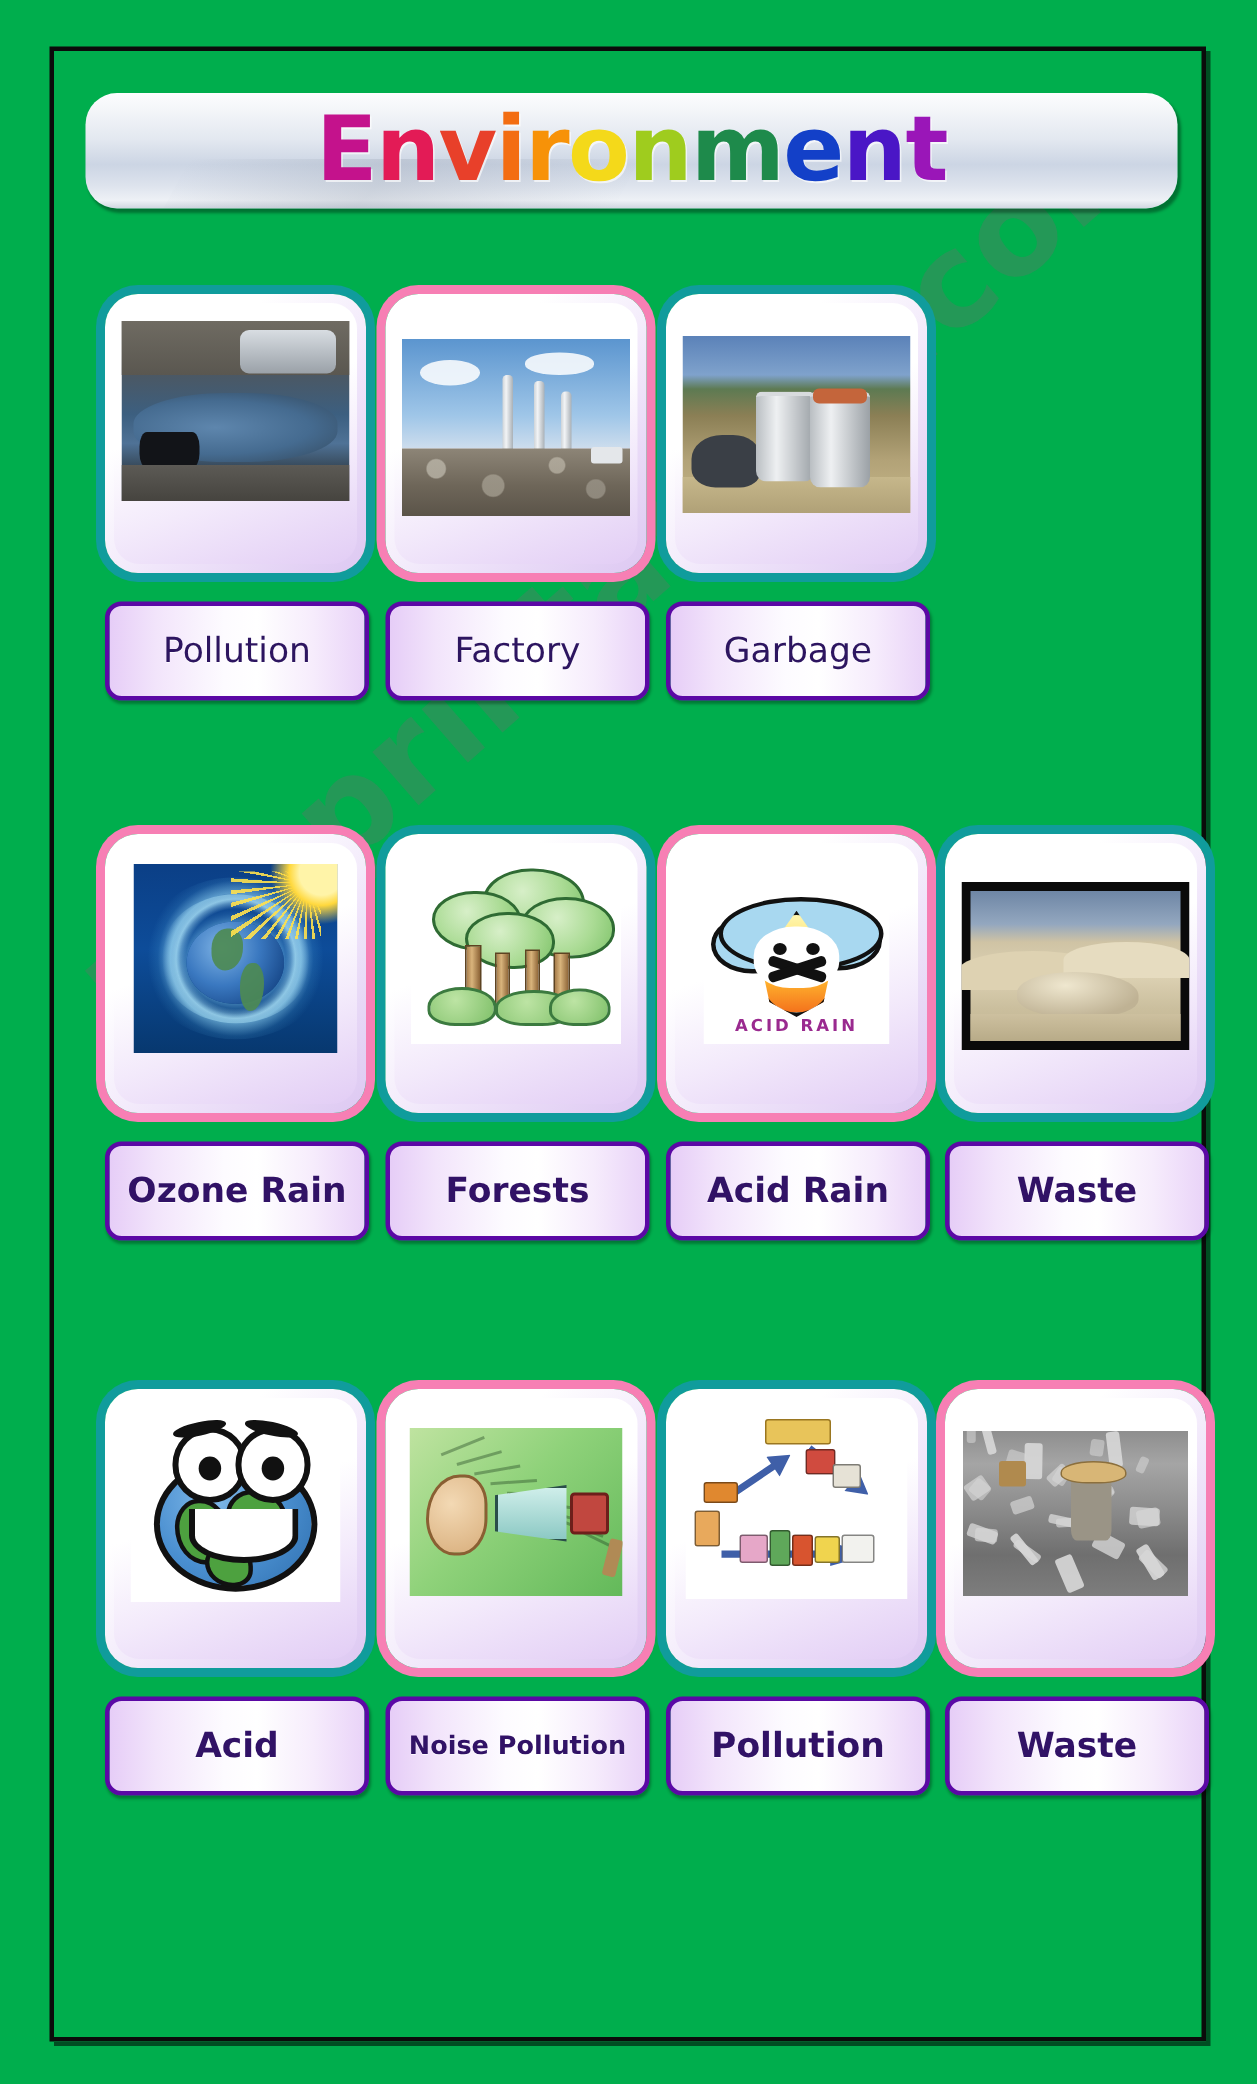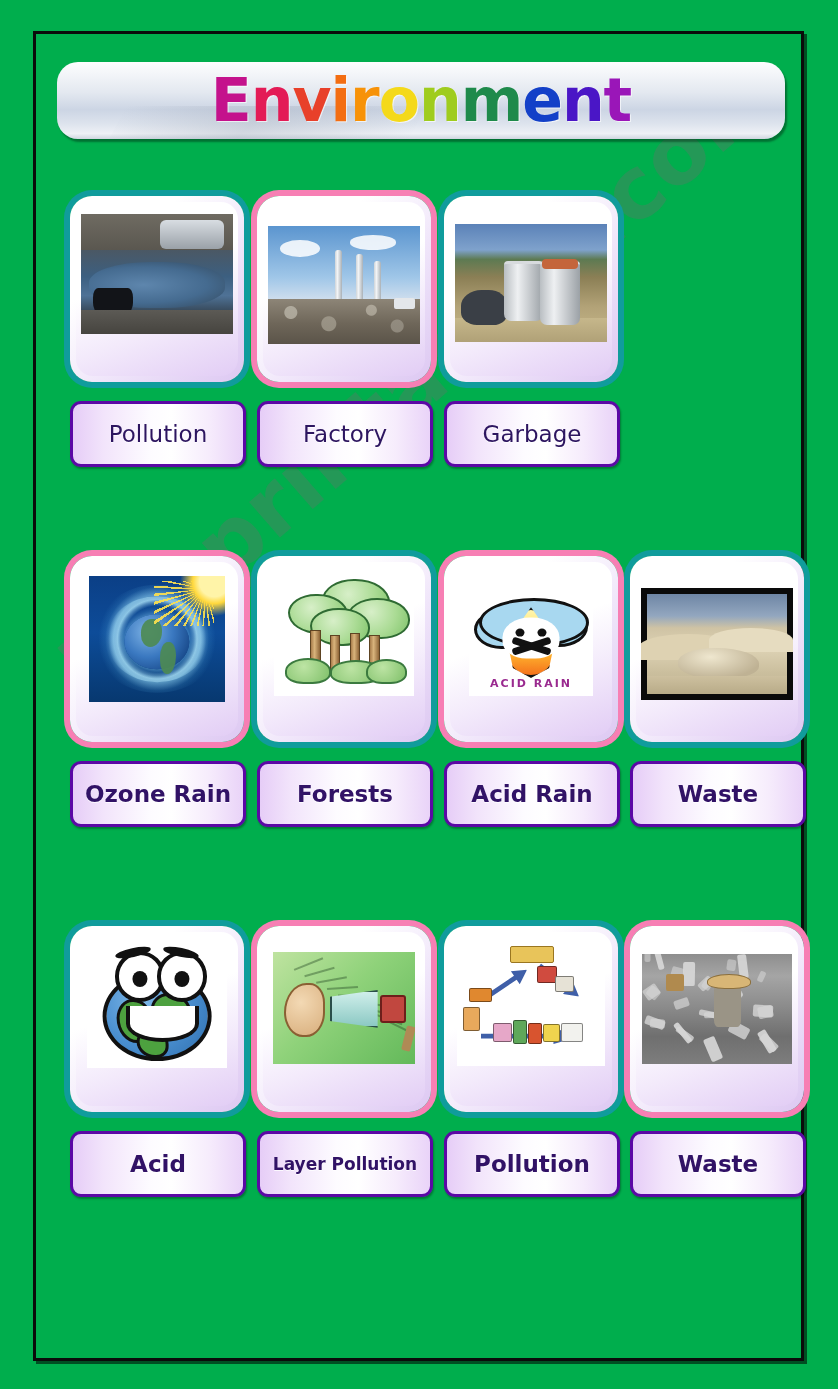--- a/index.html
+++ b/index.html
@@ -478,21 +478,21 @@
               <div style="position: absolute; left: 70%; top: 59%; width: 22%; height: 2px; background: rgba(35, 70, 35, 0.4); transform: rotate(20deg);"></div>
               <div style="position: absolute; left: 78%; top: 66%; width: 22%; height: 2px; background: rgba(35, 70, 35, 0.4); transform: rotate(26deg);"></div>
               <div class="n-ear"></div>
               <div class="n-mega"></div>
               <div class="n-handle"></div>
               <div style="position: absolute; right: 2%; bottom: 12%; width: 6%; height: 22%; background: rgb(176, 138, 85); border-radius: 2px; transform: rotate(14deg);"></div>
             </div>
           </div>
         </div>
         <div class="label">
-          <span class="label-text bold small">Layer Pollution</span>
+          <span class="label-text bold small">Noise Pollution</span>
         </div>
       </div>
       <div class="cell" style="left: 444px;">
         <div class="card" style="--ring: #109c9c;">
           <div class="card-inner">
             <div class="pic" style="width: 148px; height: 122px; top: 12px;">
               <div class="art p-recycle"></div>
               <div class="r-arrow" style="left: 16%; top: 26%; width: 34%; height: 13%; transform: rotate(-34deg); clip-path: polygon(0px 35%, 72% 35%, 72% 0px, 100% 50%, 72% 100%, 72% 65%, 0px 65%);"></div>
               <div class="r-arrow" style="right: 14%; top: 24%; width: 34%; height: 13%; transform: rotate(38deg); clip-path: polygon(0px 35%, 72% 35%, 72% 0px, 100% 50%, 72% 100%, 72% 65%, 0px 65%);"></div>
               <div class="r-arrow" style="left: 16%; bottom: 18%; width: 68%; height: 13%; clip-path: polygon(28% 0px, 28% 35%, 100% 35%, 100% 65%, 28% 65%, 28% 100%, 0px 50%); transform: scaleX(-1);"></div>

